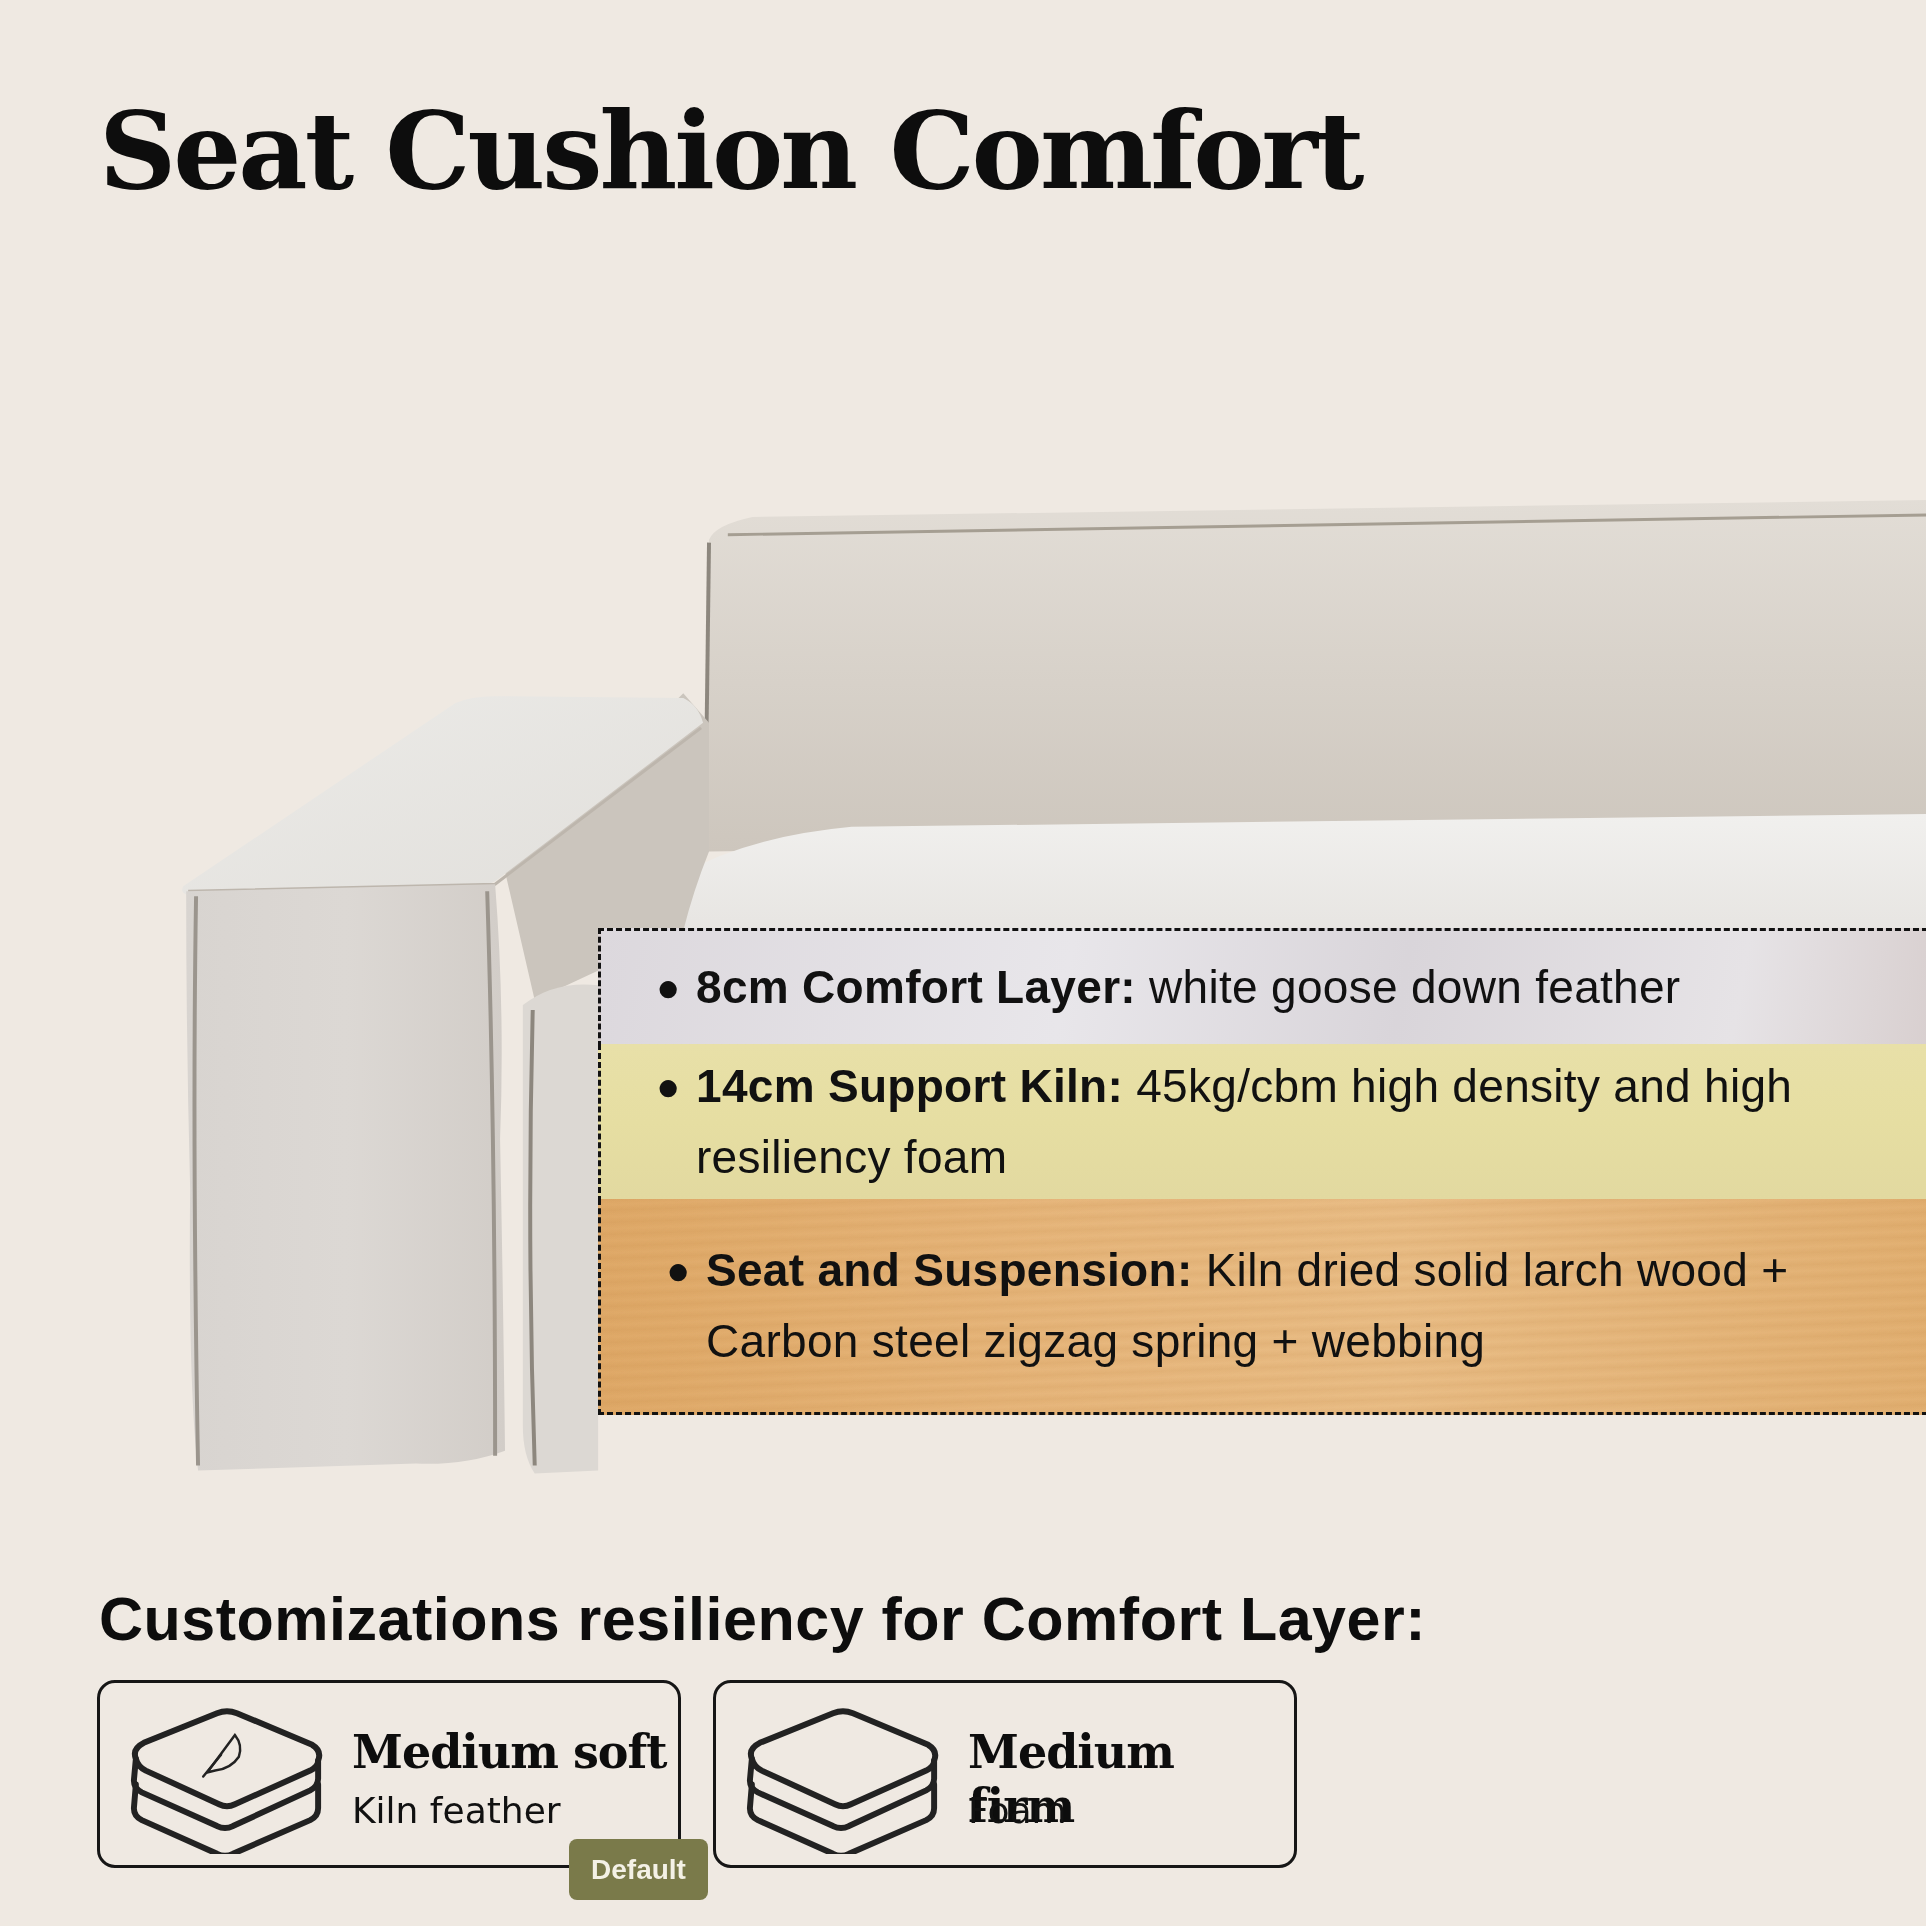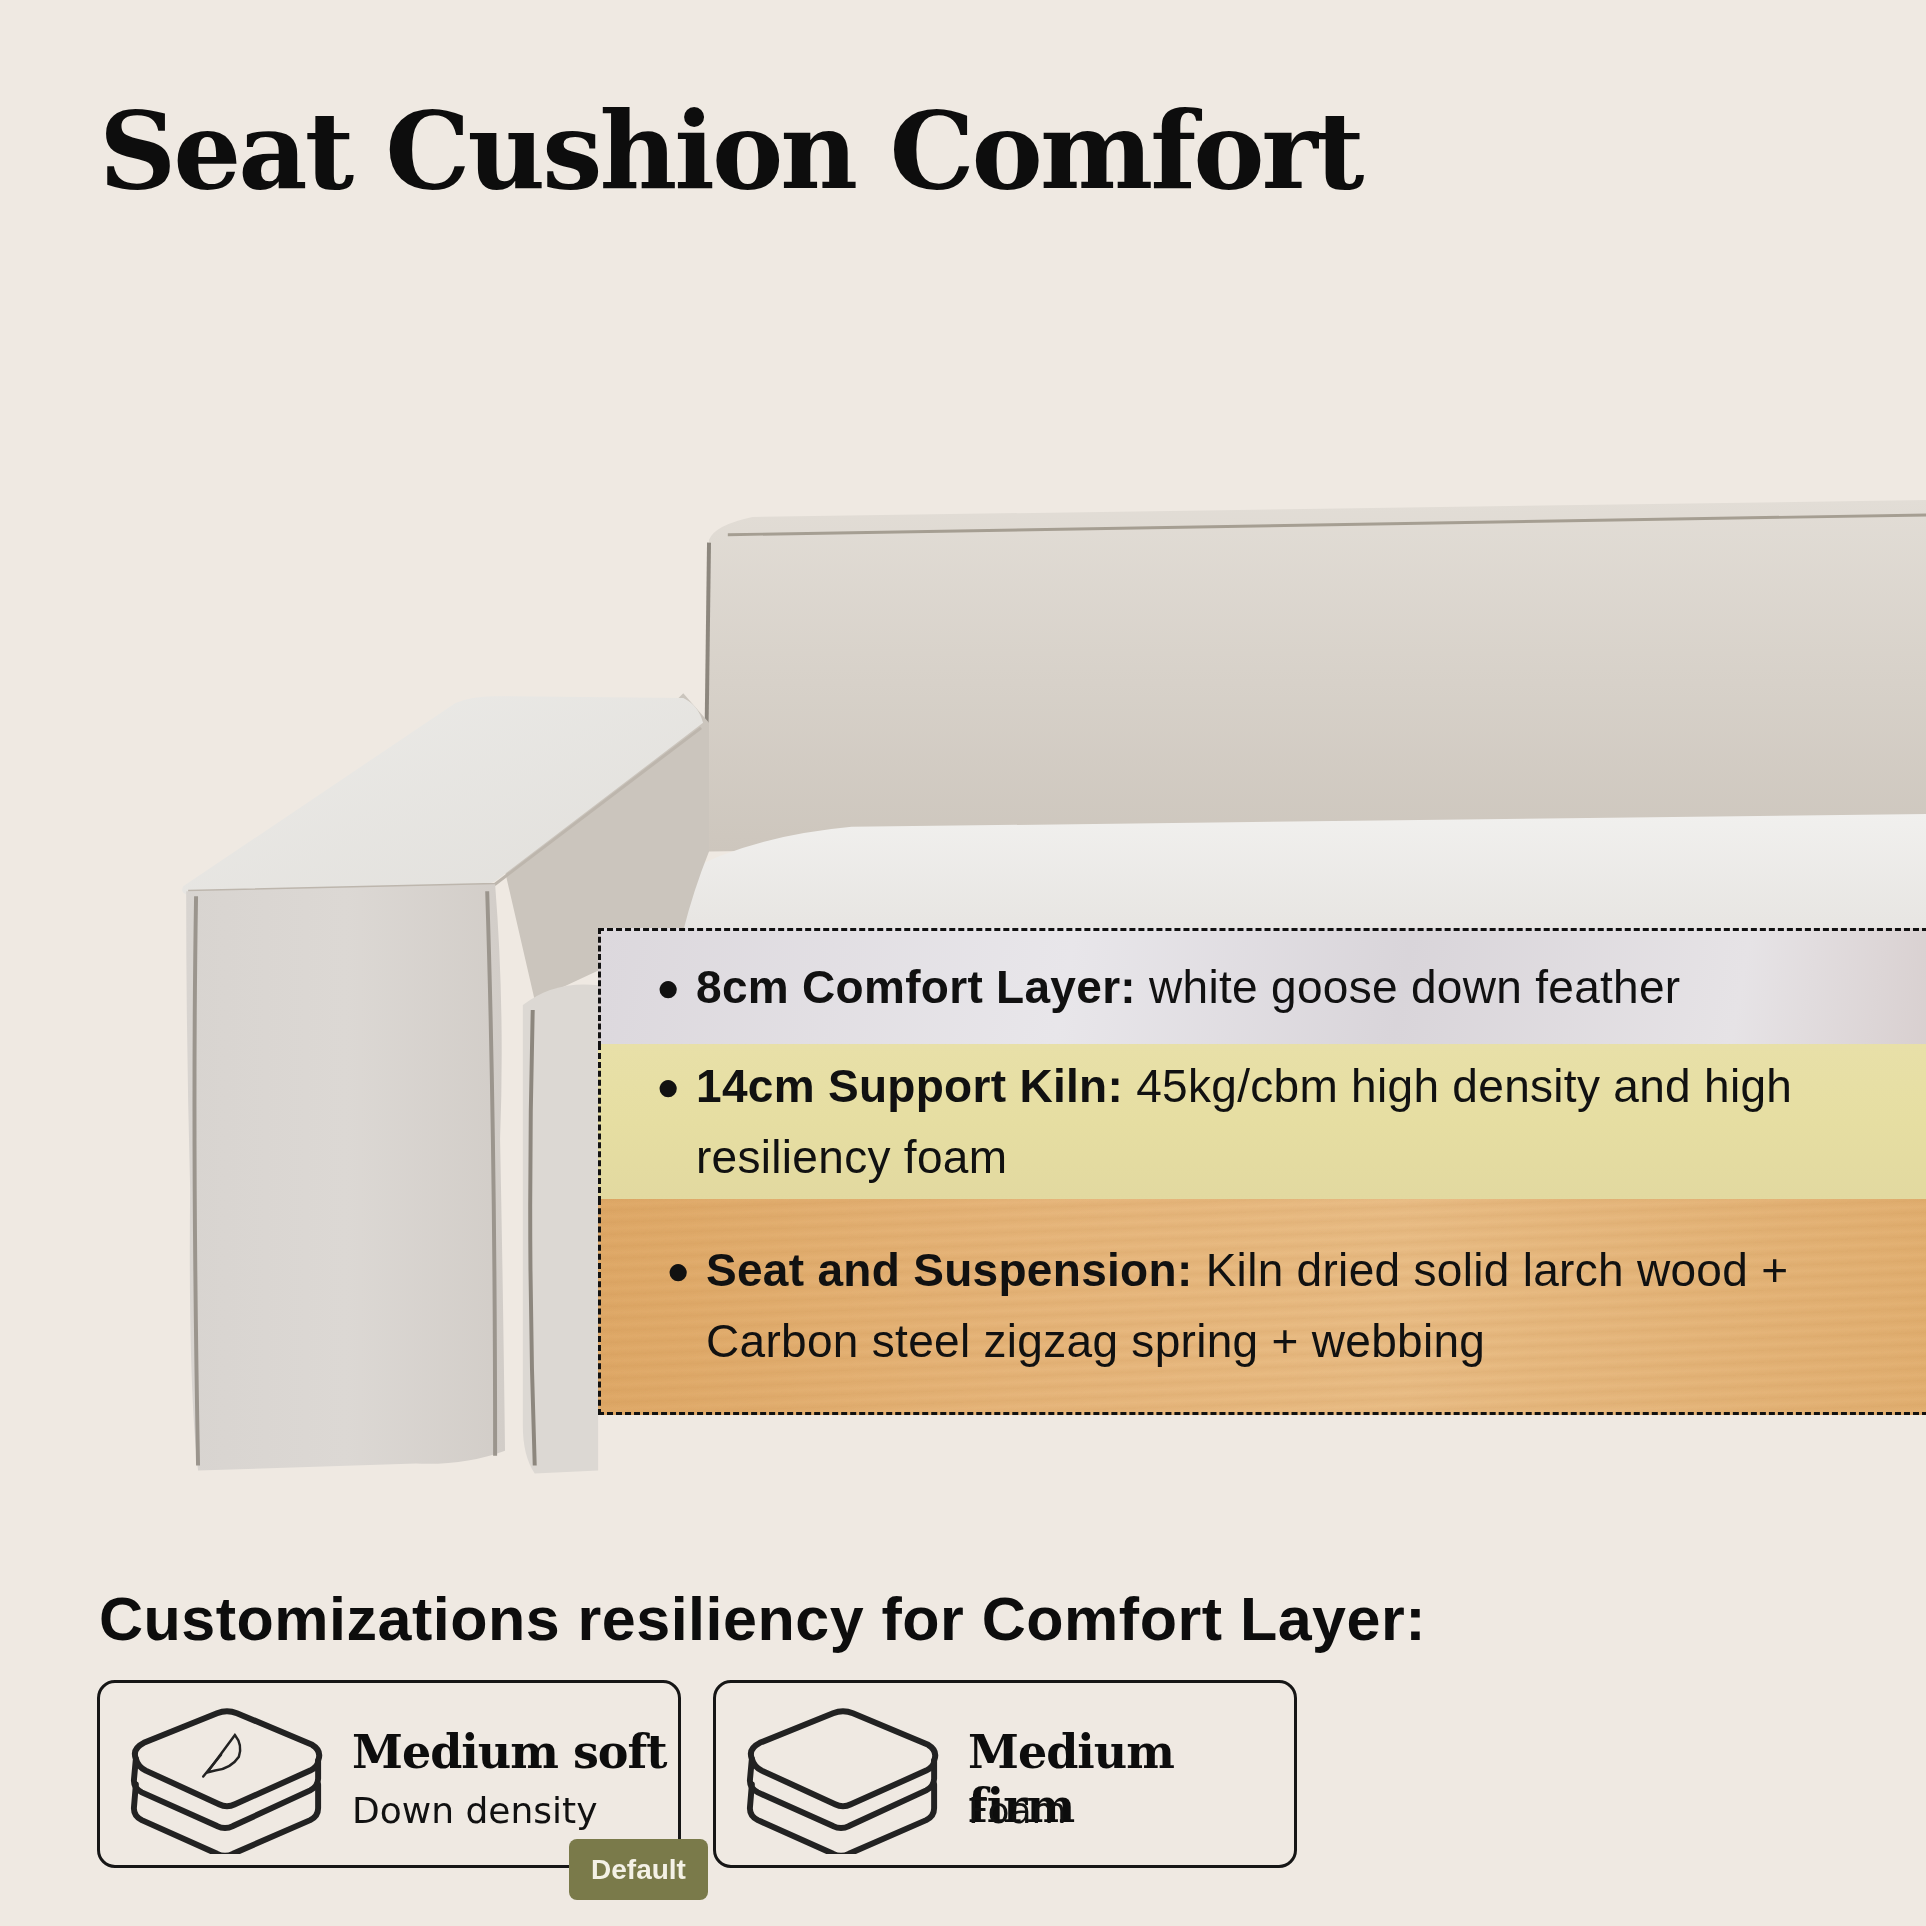--- a/index.html
+++ b/index.html
@@ -167,21 +167,21 @@
       <path d="M14 54 Q10 44 22 38 L96 8 Q106 4 116 8 L192 40 Q202 46 198 56 L198 74 Q198 82 190 86 L112 122 Q104 126 96 122 L20 88 Q12 84 12 76 Z"></path>
       <path d="M14 54 Q16 62 24 66 L98 100 Q106 104 114 100 L190 66 Q198 62 198 56"></path>
       <path d="M14 80 L12 104 Q12 112 20 116 L96 150 Q104 154 112 150 L190 116 Q198 112 198 104 L198 80"></path>
     </g>
     <g fill="none" stroke="#222" stroke-width="2.5" stroke-linecap="round">
       <path d="M86 68 L114 30 Q122 40 118 52 Q110 64 94 66 Z"></path>
       <path d="M82 72 L100 50"></path>
     </g>
   </svg>
   <div class="option-name">Medium soft</div>
-  <div class="option-sub">Down density</div>
+  <div class="option-sub">Kiln feather</div>
 </div>
 <div class="default-badge">Default</div>
 
 <div class="option-card firm">
   <svg class="option-icon" viewBox="0 0 210 150">
     <g fill="none" stroke="#222" stroke-width="6" stroke-linejoin="round" stroke-linecap="round">
       <path d="M14 54 Q10 44 22 38 L96 8 Q106 4 116 8 L192 40 Q202 46 198 56 L198 74 Q198 82 190 86 L112 122 Q104 126 96 122 L20 88 Q12 84 12 76 Z"></path>
       <path d="M14 54 Q16 62 24 66 L98 100 Q106 104 114 100 L190 66 Q198 62 198 56"></path>
       <path d="M14 80 L12 104 Q12 112 20 116 L96 150 Q104 154 112 150 L190 116 Q198 112 198 104 L198 80"></path>
     </g>

